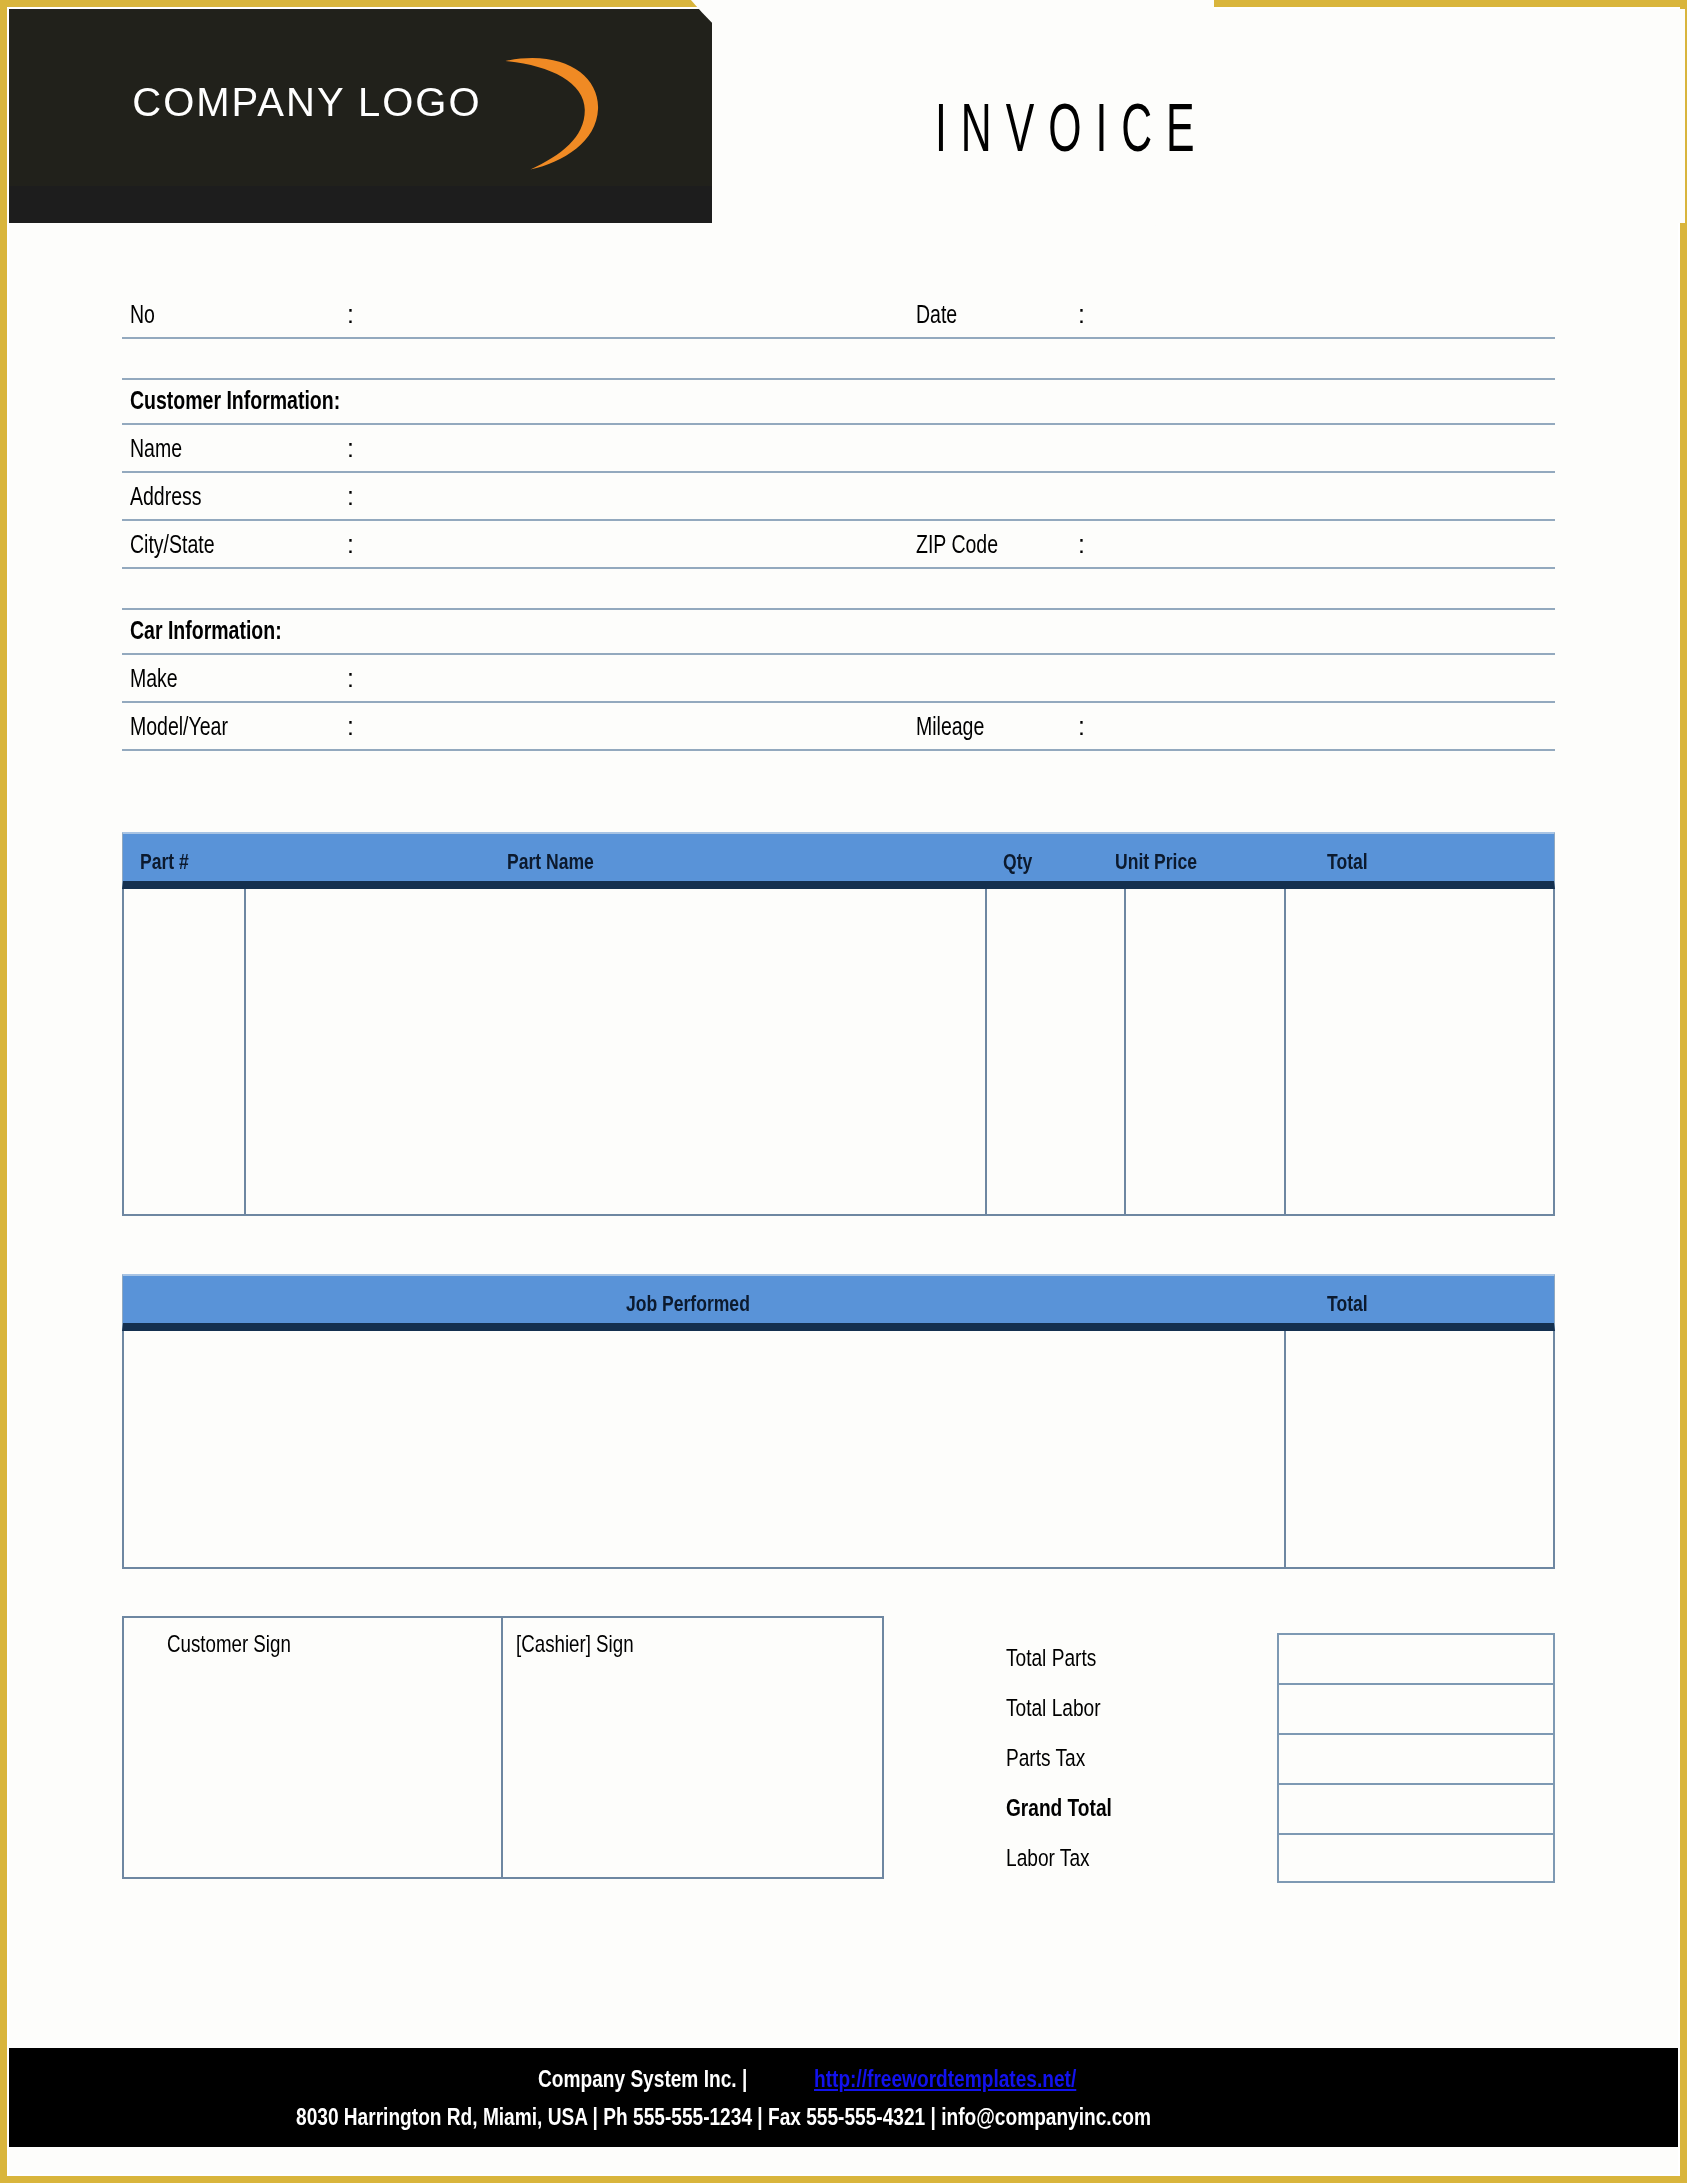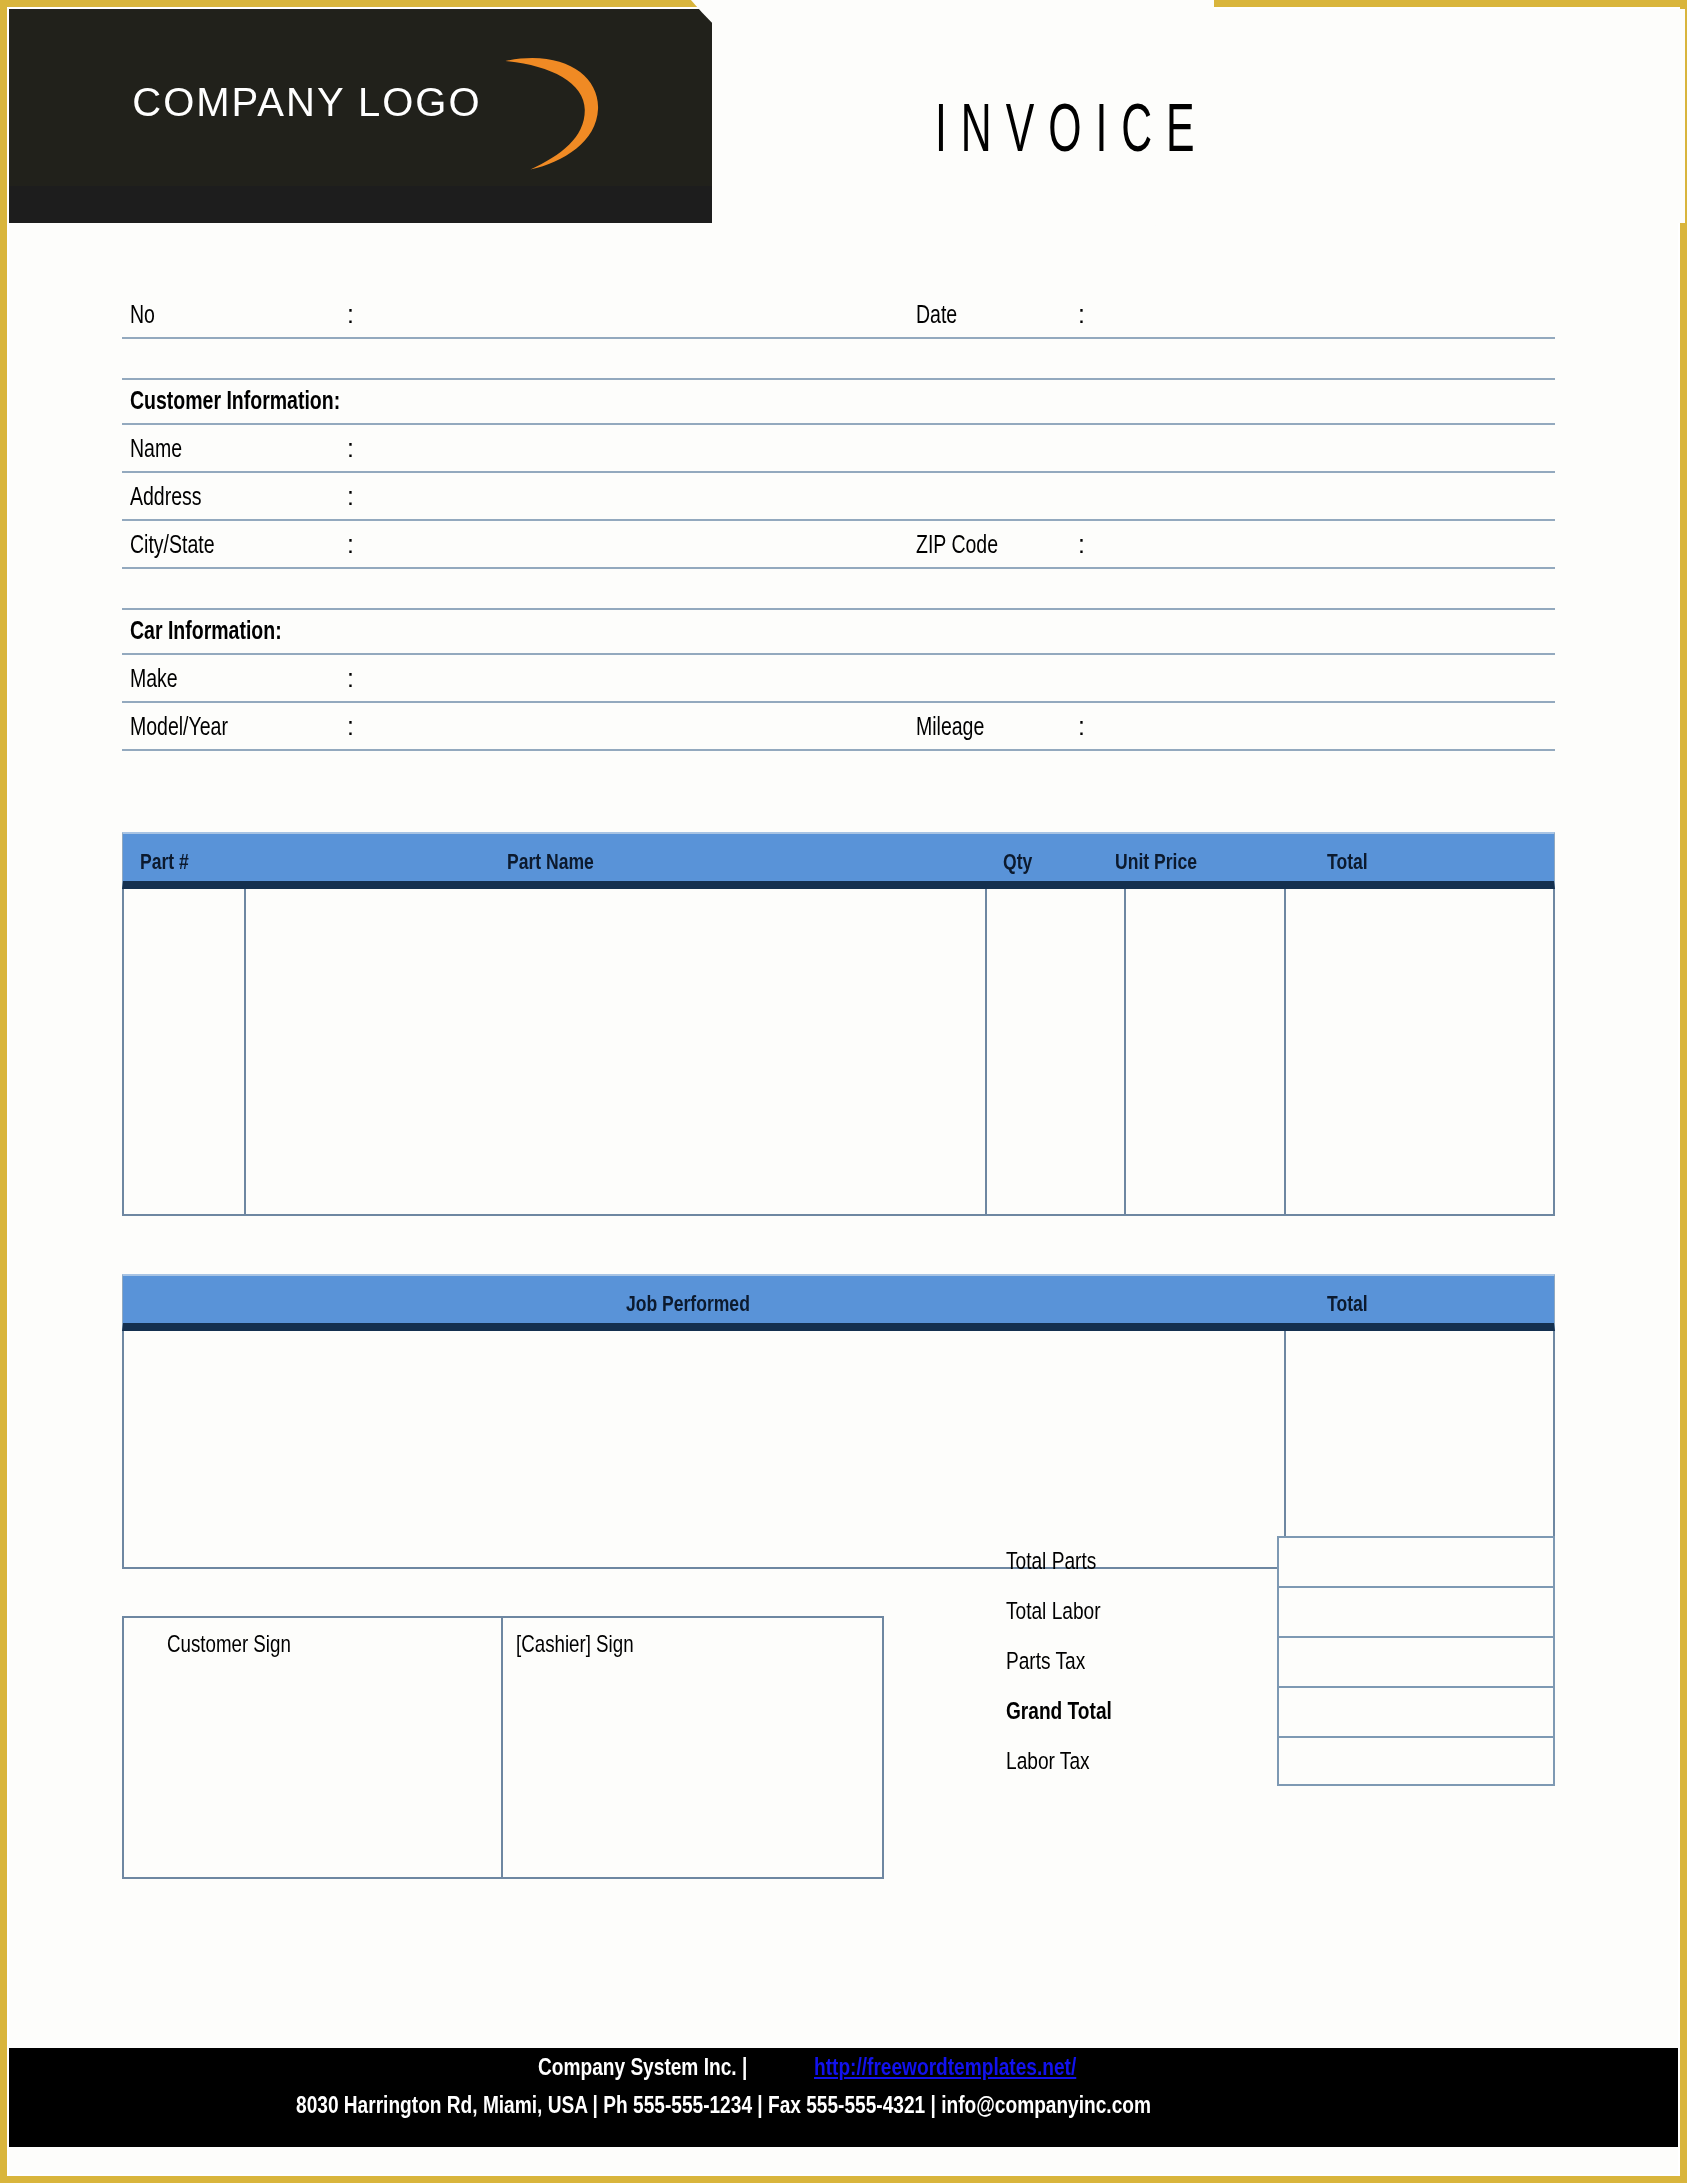--- a/index.html
+++ b/index.html
@@ -232,21 +232,21 @@
   .sign-div {
     position: absolute;
     left: 377px; top: 0; bottom: 0;
     width: 2px;
     background: #6E87A1;
   }
 
   
   .totals {
     position: absolute;
-    left: 1006px; top: 1536px;
+    left: 1006px; top: 1633px;
     width: 549px;
     z-index: 3;
   }
   .trow {
     position: relative;
     height: 50px;
   }
   .tlabel {
     position: absolute;
     left: 0; top: 10.6px;
@@ -267,20 +267,21 @@
   
   .footer {
     position: absolute;
     left: 9.3px;
     top: 2048px;
     width: 1669px;
     height: 99px;
     background: #000000;
     z-index: 3;
     text-align: center;
+    padding-top: 12px;
   }
   .footer-line {
     color: #FFFFFF;
     font-size: 24.5px;
     font-weight: bold;
     line-height: 1.55;
     white-space: nowrap;
   }
   .footer-url {
     color: #1212EE;

